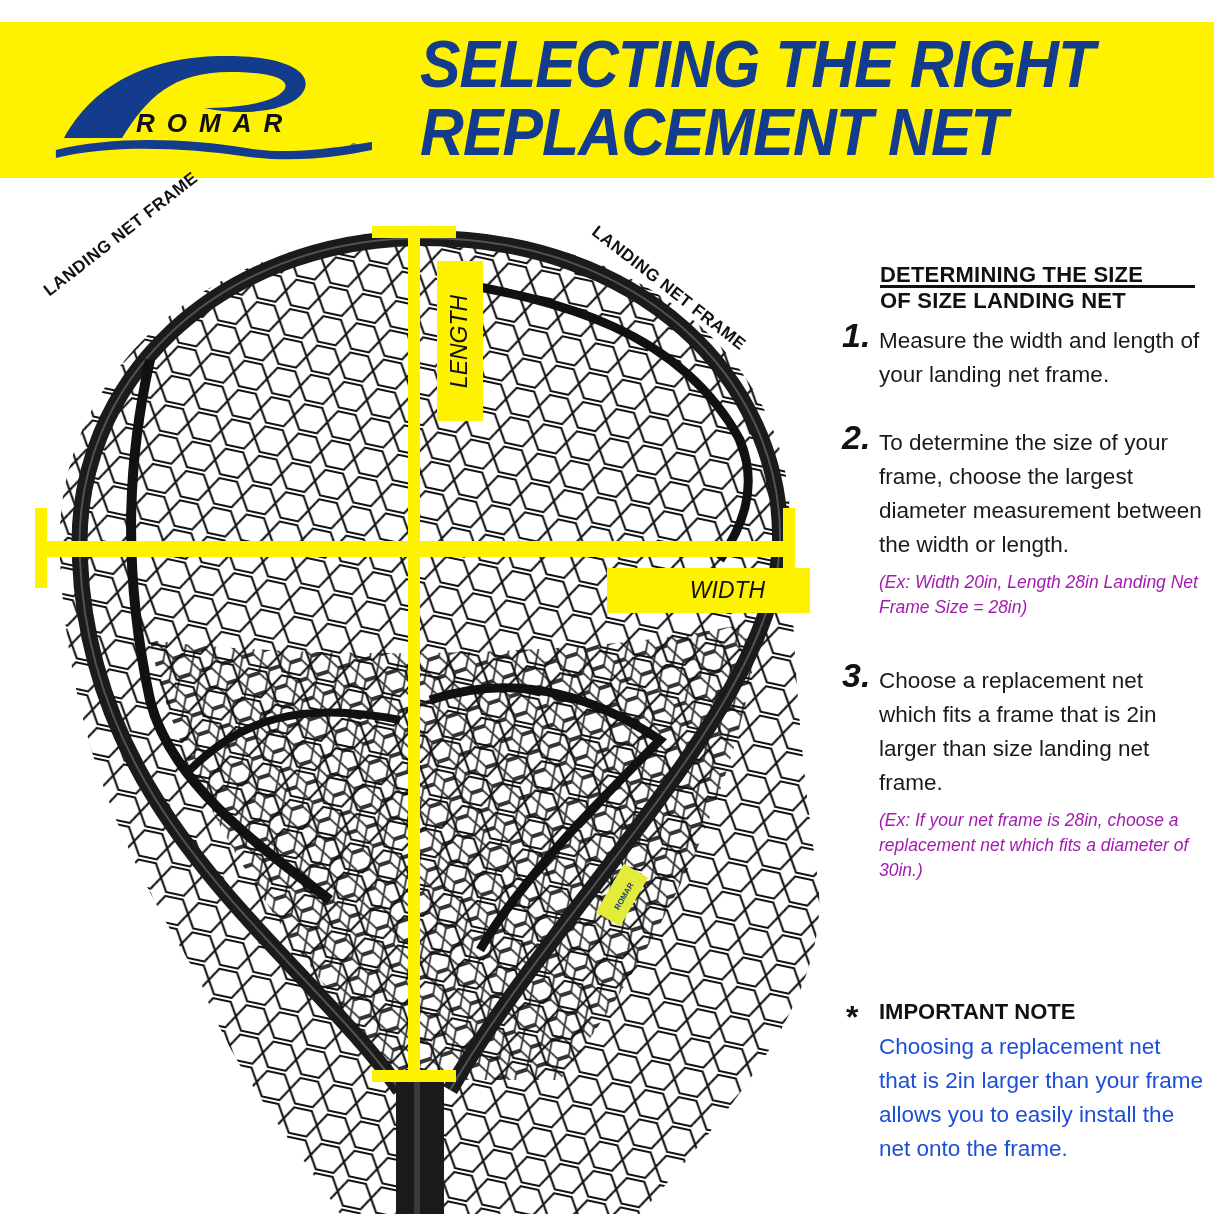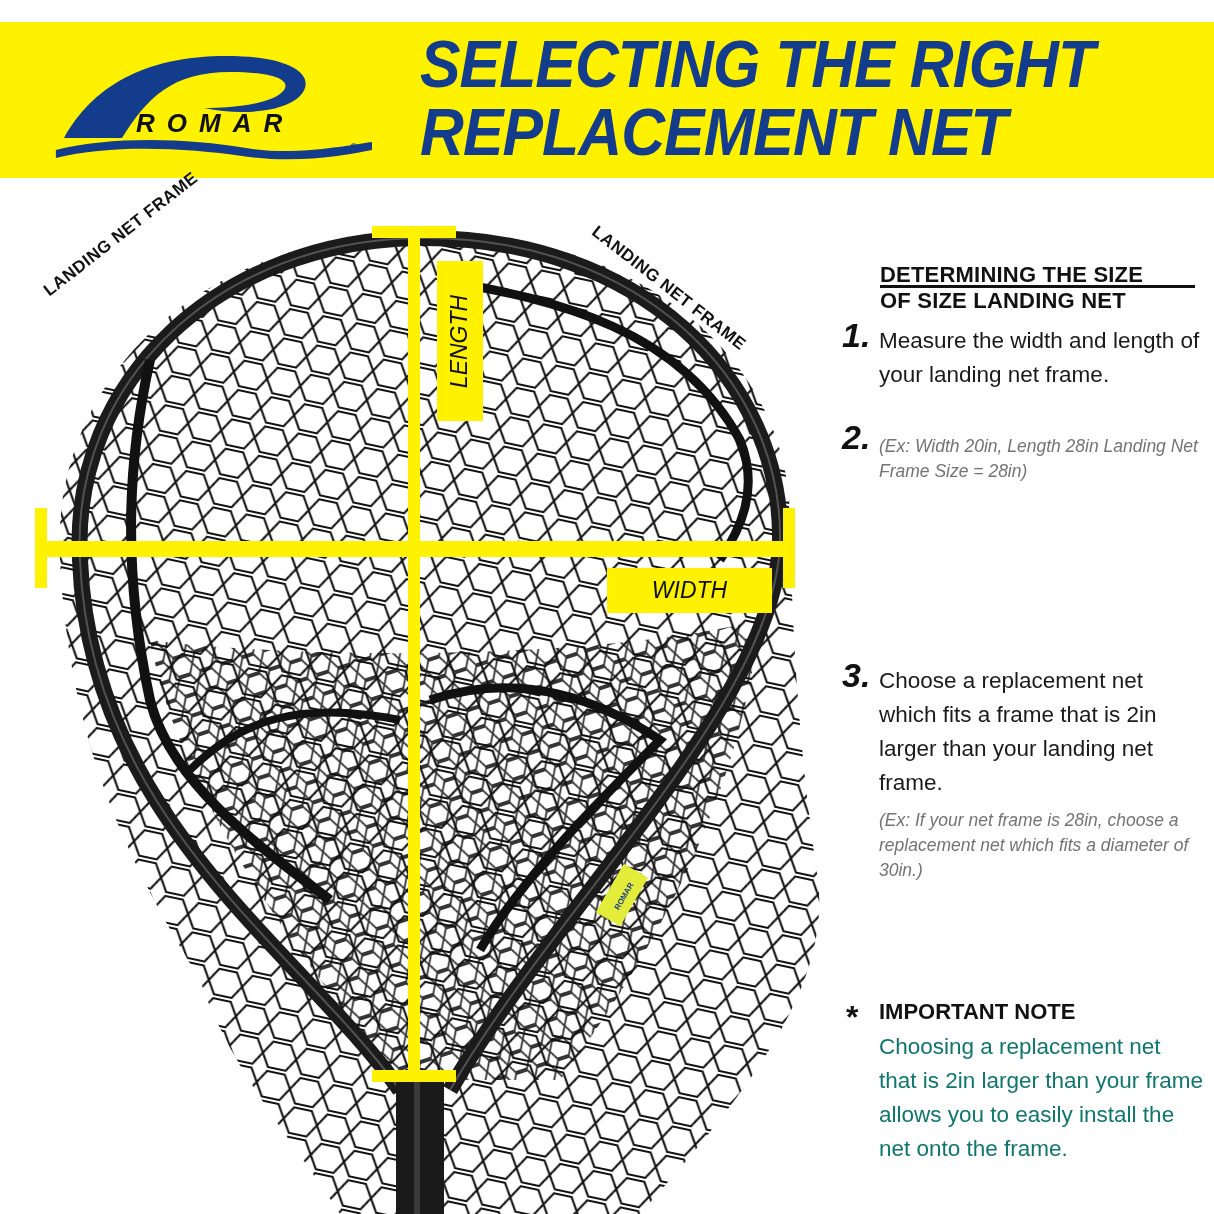--- a/index.html
+++ b/index.html
@@ -17,25 +17,25 @@
   .ylabel { position: absolute; background: #FFF200; display: flex; align-items: center; justify-content: center; font-style: italic; font-size: 23px; color: #111; }
   .ylabel.vert span { transform: rotate(-90deg); display: inline-block; white-space: nowrap; }
 
   .panel { position: absolute; left: 836px; top: 220px; width: 370px; }
   .heading { position: absolute; left: 44px; top: 6px; font-weight: 900; font-size: 22px; line-height: 26px; letter-spacing: 0.2px; margin-top: 36px; }
   .heading-rule { position: absolute; left: 44px; top: 65px; width: 315px; height: 3px; background: #111; }
 
   .step { position: absolute; left: 0; width: 370px; }
   .step-num { position: absolute; left: 6px; top: -2px; font-weight: 900; font-style: italic; font-size: 34px; line-height: 34px; }
   .step-text { position: absolute; left: 43px; top: 4px; width: 325px; font-size: 22.5px; line-height: 34px; color: #1a1a1a; }
-  .step-example { font-style: italic; font-size: 17.5px; line-height: 25px; color: #737373; margin-top: 8px; }
+  .step-example { font-style: italic; font-size: 17.5px; line-height: 25px; color: #a21caf; margin-top: 8px; }
 
   .note-star { position: absolute; left: 10px; font-weight: bold; font-size: 32px; line-height: 30px; }
   .note-title { position: absolute; left: 43px; font-weight: 900; font-size: 22px; line-height: 28px; text-align: center; }
-  .note-body { position: absolute; left: 43px; width: 325px; font-size: 22.5px; line-height: 34px; color: #0f766e; }
+  .note-body { position: absolute; left: 43px; width: 325px; font-size: 22.5px; line-height: 34px; color: #1d4ed8; }
 </style>
 </head>
 <body>
 
 <div class="banner"></div>
 
 <div class="logo">
   <svg width="320" height="125" viewBox="0 0 320 125">
 
     <path d="M12 100 C 40 50, 90 18, 175 18 C 245 18, 265 40, 248 58 C 232 74, 190 78, 152 70 C 180 70, 222 66, 232 52 C 240 40, 215 34, 178 34 C 120 34, 95 60, 70 100 Z" fill="#143C8C"></path>
@@ -86,47 +86,48 @@
 <div class="ybar" style="left:372px;top:226px;width:84px;height:12px;"></div>
 <div class="ybar" style="left:408px;top:226px;width:12px;height:856px;"></div>
 <div class="ybar" style="left:372px;top:1070px;width:84px;height:12px;"></div>
 <div class="ylabel vert" style="left:437px;top:261px;width:46px;height:160px;">
   <span>LENGTH</span>
 </div>
 
 <div class="ybar" style="left:35px;top:508px;width:12px;height:80px;"></div>
 <div class="ybar" style="left:35px;top:541px;width:760px;height:16px;"></div>
 <div class="ybar" style="left:783px;top:508px;width:12px;height:80px;"></div>
-<div class="ylabel" style="left:607px;top:568px;width:165px;height:45px;">
+<div class="ylabel" style="left:607px;top:568px;width:165px;height:45px;padding-left:38px;">
   <span>WIDTH</span>
 </div>
 
 <div class="panel">
   <div class="heading">
     <div>DETERMINING THE SIZE</div>
     <div>OF SIZE LANDING NET</div>
   </div>
   <div class="heading-rule"></div>
 
   <div class="step" style="top:100px;">
     <div class="step-num">1.</div>
     <div class="step-text">Measure the width and length of your landing net frame.</div>
   </div>
 
   <div class="step" style="top:202px;">
     <div class="step-num">2.</div>
     <div class="step-text">
+      <div>To determine the size of your frame, choose the largest diameter measurement between the width or length.</div>
       <div class="step-example">(Ex: Width 20in, Length 28in Landing Net Frame Size = 28in)</div>
     </div>
   </div>
 
   <div class="step" style="top:440px;">
     <div class="step-num">3.</div>
     <div class="step-text">
-      <div>Choose a replacement net which fits a frame that is 2in larger than your landing net frame.</div>
+      <div>Choose a replacement net which fits a frame that is 2in larger than size landing net frame.</div>
       <div class="step-example">(Ex: If your net frame is 28in, choose a replacement net which fits a diameter of 30in.)</div>
     </div>
   </div>
 
   <div style="position:absolute;left:0;top:778px;width:370px;">
     <div class="note-star" style="top:4px;">*</div>
     <div class="note-title" style="top:0;">IMPORTANT NOTE</div>
     <div class="note-body" style="top:32px;">Choosing a replacement net that is 2in larger than your frame allows you to easily install the net onto the frame.</div>
   </div>
 </div>

